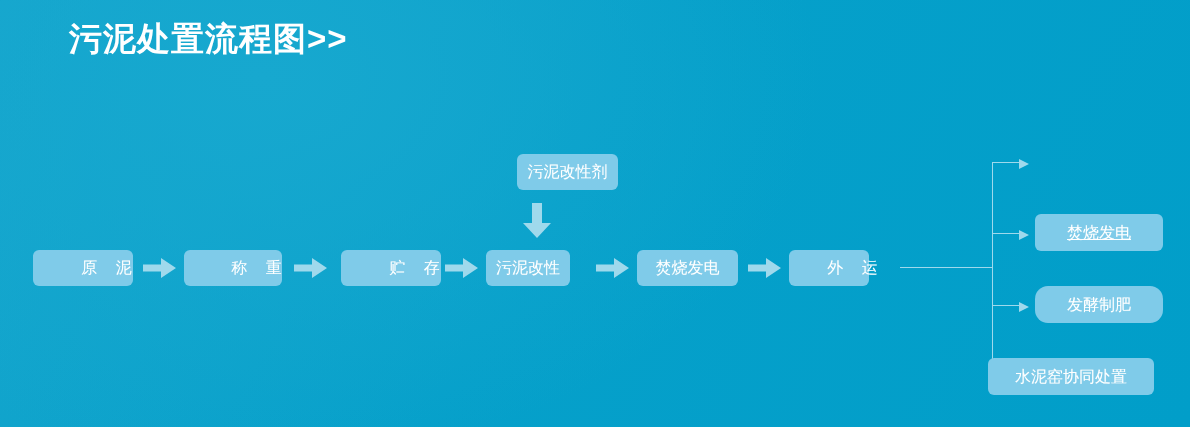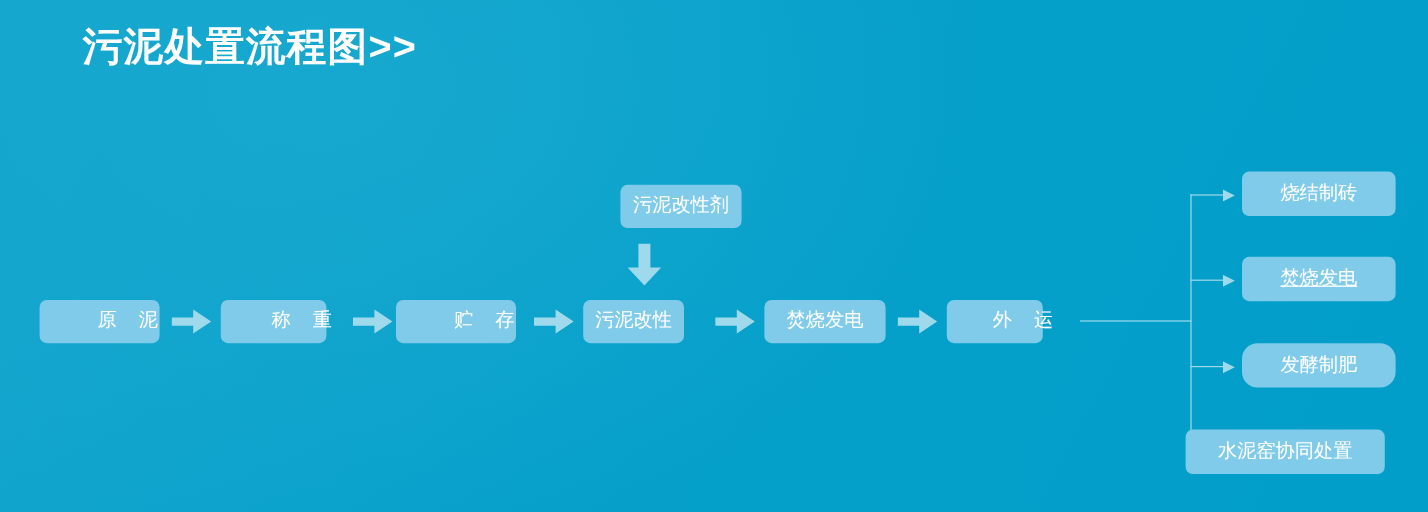--- a/index.html
+++ b/index.html
@@ -52,22 +52,22 @@
     font-size: 16px;
     line-height: 1;
     white-space: nowrap;
     user-select: none;
     text-shadow: 0 0 1px rgba(255,255,255,0.25);
   }
   .node.wide-sp { letter-spacing: 7px; text-indent: 7px; padding-left: 47px; }
 
   
   .n-raw       { left: 33px;  top: 250px; width: 100px; height: 36px; }
-  .n-weigh     { left: 184px; top: 250px; width: 88px; height: 36px; }
-  .n-store     { left: 330px; top: 250px; width: 100px; height: 36px; }
+  .n-weigh     { left: 184px; top: 250px; width: 98px; height: 36px; }
+  .n-store     { left: 341px; top: 250px; width: 100px; height: 36px; }
   .n-modify    { left: 486px; top: 250px; width: 84px; height: 36px; }
   .n-dewater   { left: 637px; top: 250px; width: 101px; height: 36px; }
   .n-transport { left: 789px; top: 250px; width: 80px; height: 36px; }
 
   
   .n-agent     { left: 482px; top: 154px; width: 101px; height: 36px; margin-left: 35px; }
 
   
   .n-out1 { left: 1035px; top: 143px; width: 128px; height: 37px; }
   .n-out2 { left: 1035px; top: 214px; width: 128px; height: 37px; text-decoration: underline; }
@@ -215,18 +215,17 @@
     </svg>
   </div>
 
   <div class="line branch-ext b4"></div>
   <div class="branch-head bh4">
     <svg viewBox="0 0 12 12" width="12" height="12" aria-hidden="true">
       <path d="M0 1 L10 6 L0 11 Z" fill="#9fd9ec"></path>
     </svg>
   </div>
 
-  <div class="node n-out1">烧结制砖</div>
   <div class="node n-out2">焚烧发电</div>
   <div class="node n-out3">发酵制肥</div>
   <div class="node n-out4">水泥窑协同处置</div>
 
 </div>
 
 </body></html>

